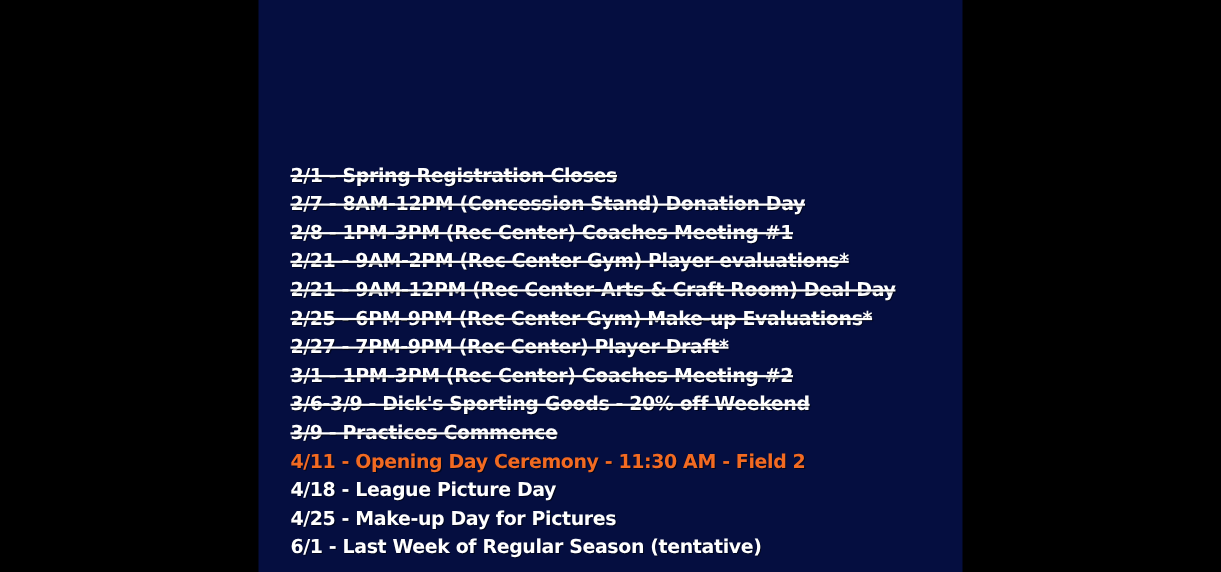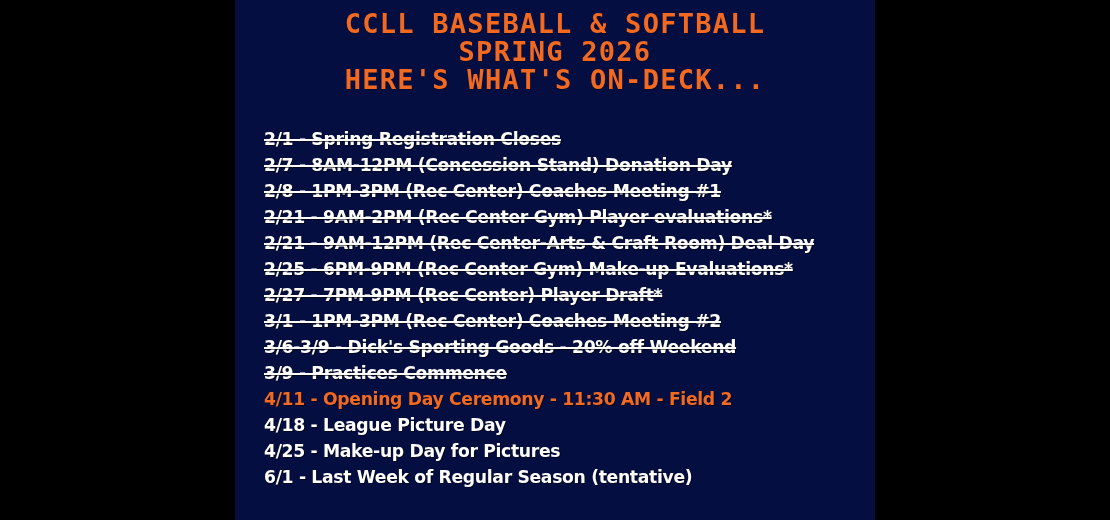--- a/index.html
+++ b/index.html
@@ -59,21 +59,21 @@
     line-height: 28px;
     letter-spacing: 1.2px;
     white-space: nowrap;
     transform: scaleX(1.04);
     text-shadow: 0 1px 0 rgba(0,0,0,0.35);
   }
 
   
   #schedule {
     position: absolute;
-    top: 127px;
+    top: 148px;
     left: 29px;
     width: 600px;
   }
   .event-row {
     display: block;
     height: 26px;
     line-height: 24px;
     white-space: nowrap;
     font-family: "DejaVu Sans", "Liberation Sans", sans-serif;
     font-weight: bold;
@@ -97,25 +97,20 @@
 </head>
 <body>
 
 <div id="flyer">
 
   <div class="letterbox left"></div>
   <div class="letterbox right"></div>
 
   <div id="panel">
 
-    <div id="title-block">
-      <span class="title-line">CCLL BASEBALL &amp; SOFTBALL</span>
-      <span class="title-line">SPRING 2026</span>
-      <span class="title-line">HERE'S WHAT'S ON-DECK...</span>
-    </div>
 
     <div id="schedule">
         <span class="event-row done">2/1 - Spring Registration Closes</span>
         <span class="event-row done">2/7 - 8AM-12PM (Concession Stand) Donation Day</span>
         <span class="event-row done">2/8 - 1PM-3PM (Rec Center) Coaches Meeting #1</span>
         <span class="event-row done">2/21 - 9AM-2PM (Rec Center Gym) Player evaluations*</span>
         <span class="event-row done">2/21 - 9AM-12PM (Rec Center-Arts &amp; Craft Room) Deal Day</span>
         <span class="event-row done">2/25 - 6PM-9PM (Rec Center Gym) Make-up Evaluations*</span>
         <span class="event-row done">2/27 - 7PM-9PM (Rec Center) Player Draft*</span>
         <span class="event-row done">3/1 - 1PM-3PM (Rec Center) Coaches Meeting #2</span>

